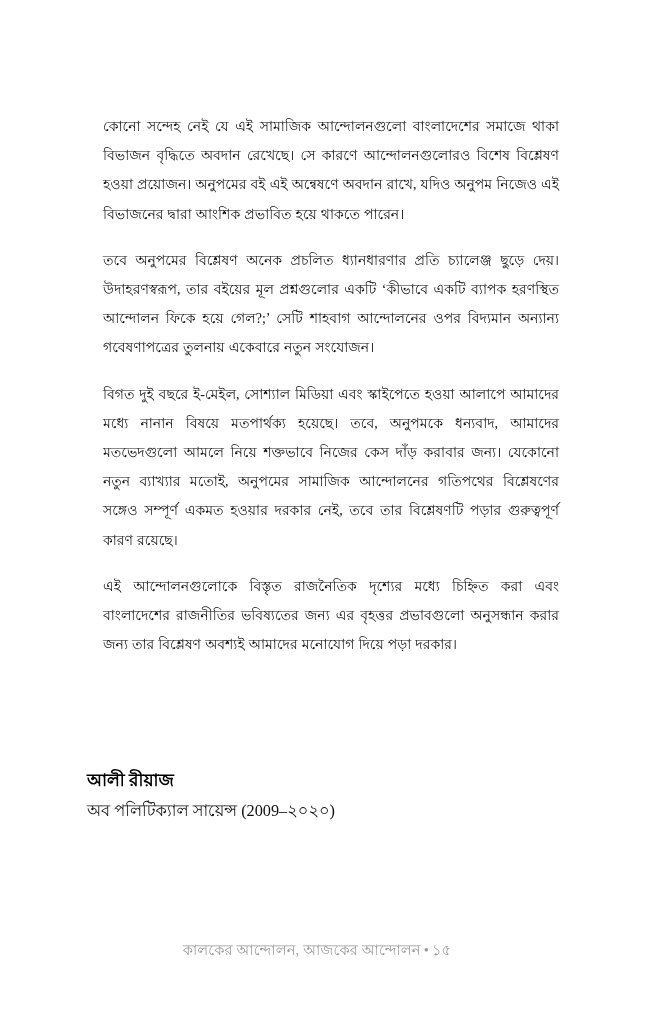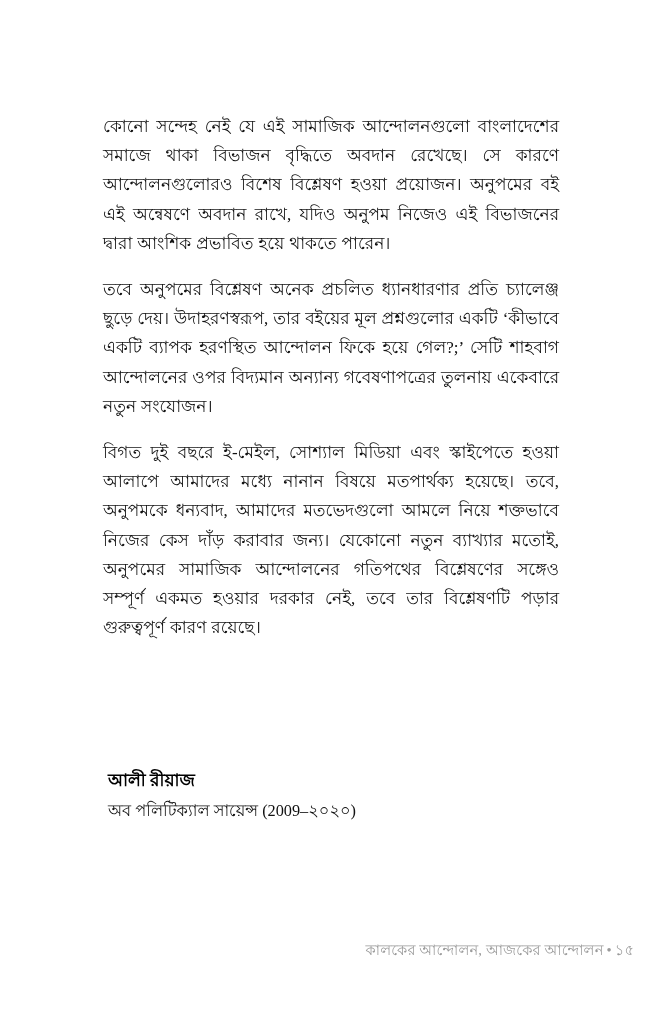--- a/index.html
+++ b/index.html
@@ -28,38 +28,38 @@
 
   .content {
     position: absolute;
     left: 103px;
     top: 112px;
     width: 456px;
   }
 
   .para {
     margin: 0 0 17px 0;
-    font-size: 17px;
+    font-size: 14px;
     line-height: 29.2px;
     text-align: justify;
     text-justify: inter-word;
     word-spacing: 0.04em;
     color: #111111;
     -webkit-hyphens: none;
     hyphens: none;
   }
 
   .para:last-of-type {
     margin-bottom: 0;
   }
 
   
   .signoff {
     position: absolute;
-    left: 108px;
+    left: 87px;
     top: 768px;
     width: 456px;
   }
 
   .signoff-name {
     font-size: 17.2px;
     line-height: 26px;
     font-weight: bold;
     margin: 0 0 5px 0;
     color: #000000;
@@ -72,39 +72,40 @@
     color: #111111;
     text-align: left;
   }
 
   
   .footer {
     position: absolute;
     left: 0;
     top: 939px;
     width: 634px;
-    text-align: right;
+    text-align: center;
     color: #9a9a9a;
     font-size: 14.6px;
     letter-spacing: 0.01em;
   }
   .footer .sep {
     color: #9a9a9a;
     padding: 0 3px;
   }
 </style>
 </head>
 <body>
 
 <div class="page">
 
   <div class="content">
     <p class="para">কোনো সন্দেহ নেই যে এই সামাজিক আন্দোলনগুলো বাংলাদেশের সমাজে থাকা বিভাজন বৃদ্ধিতে অবদান রেখেছে। সে কারণে আন্দোলনগুলোরও বিশেষ বিশ্লেষণ হওয়া প্রয়োজন। অনুপমের বই এই অন্বেষণে অবদান রাখে, যদিও অনুপম নিজেও এই বিভাজনের দ্বারা আংশিক প্রভাবিত হয়ে থাকতে পারেন।</p>
     <p class="para">তবে অনুপমের বিশ্লেষণ অনেক প্রচলিত ধ্যানধারণার প্রতি চ্যালেঞ্জ ছুড়ে দেয়। উদাহরণস্বরূপ, তার বইয়ের মূল প্রশ্নগুলোর একটি ‘কীভাবে একটি ব্যাপক হরণস্থিত আন্দোলন ফিকে হয়ে গেল?;’ সেটি শাহবাগ আন্দোলনের ওপর বিদ্যমান অন্যান্য গবেষণাপত্রের তুলনায় একেবারে নতুন সংযোজন।</p>
     <p class="para">বিগত দুই বছরে ই-মেইল, সোশ্যাল মিডিয়া এবং স্কাইপেতে হওয়া আলাপে আমাদের মধ্যে নানান বিষয়ে মতপার্থক্য হয়েছে। তবে, অনুপমকে ধন্যবাদ, আমাদের মতভেদগুলো আমলে নিয়ে শক্তভাবে নিজের কেস দাঁড় করাবার জন্য। যেকোনো নতুন ব্যাখ্যার মতোই, অনুপমের সামাজিক আন্দোলনের গতিপথের বিশ্লেষণের সঙ্গেও সম্পূর্ণ একমত হওয়ার দরকার নেই, তবে তার বিশ্লেষণটি পড়ার গুরুত্বপূর্ণ কারণ রয়েছে।</p>
+    <p class="para">এই আন্দোলনগুলোকে বিস্তৃত রাজনৈতিক দৃশ্যের মধ্যে চিহ্নিত করা এবং বাংলাদেশের রাজনীতির ভবিষ্যতের জন্য এর বৃহত্তর প্রভাবগুলো অনুসন্ধান করার জন্য তার বিশ্লেষণ অবশ্যই আমাদের মনোযোগ দিয়ে পড়া দরকার।</p>
   </div>
 
   <div class="signoff">
     <p class="signoff-name">আলী রীয়াজ</p>
     <p class="signoff-line">অব পলিটিক্যাল সায়েন্স (2009–২০২০)</p>
   </div>
 
   <div class="footer">
     <span>কালকের আন্দোলন, আজকের আন্দোলন</span><span class="sep">•</span><span>১৫</span>
   </div>

